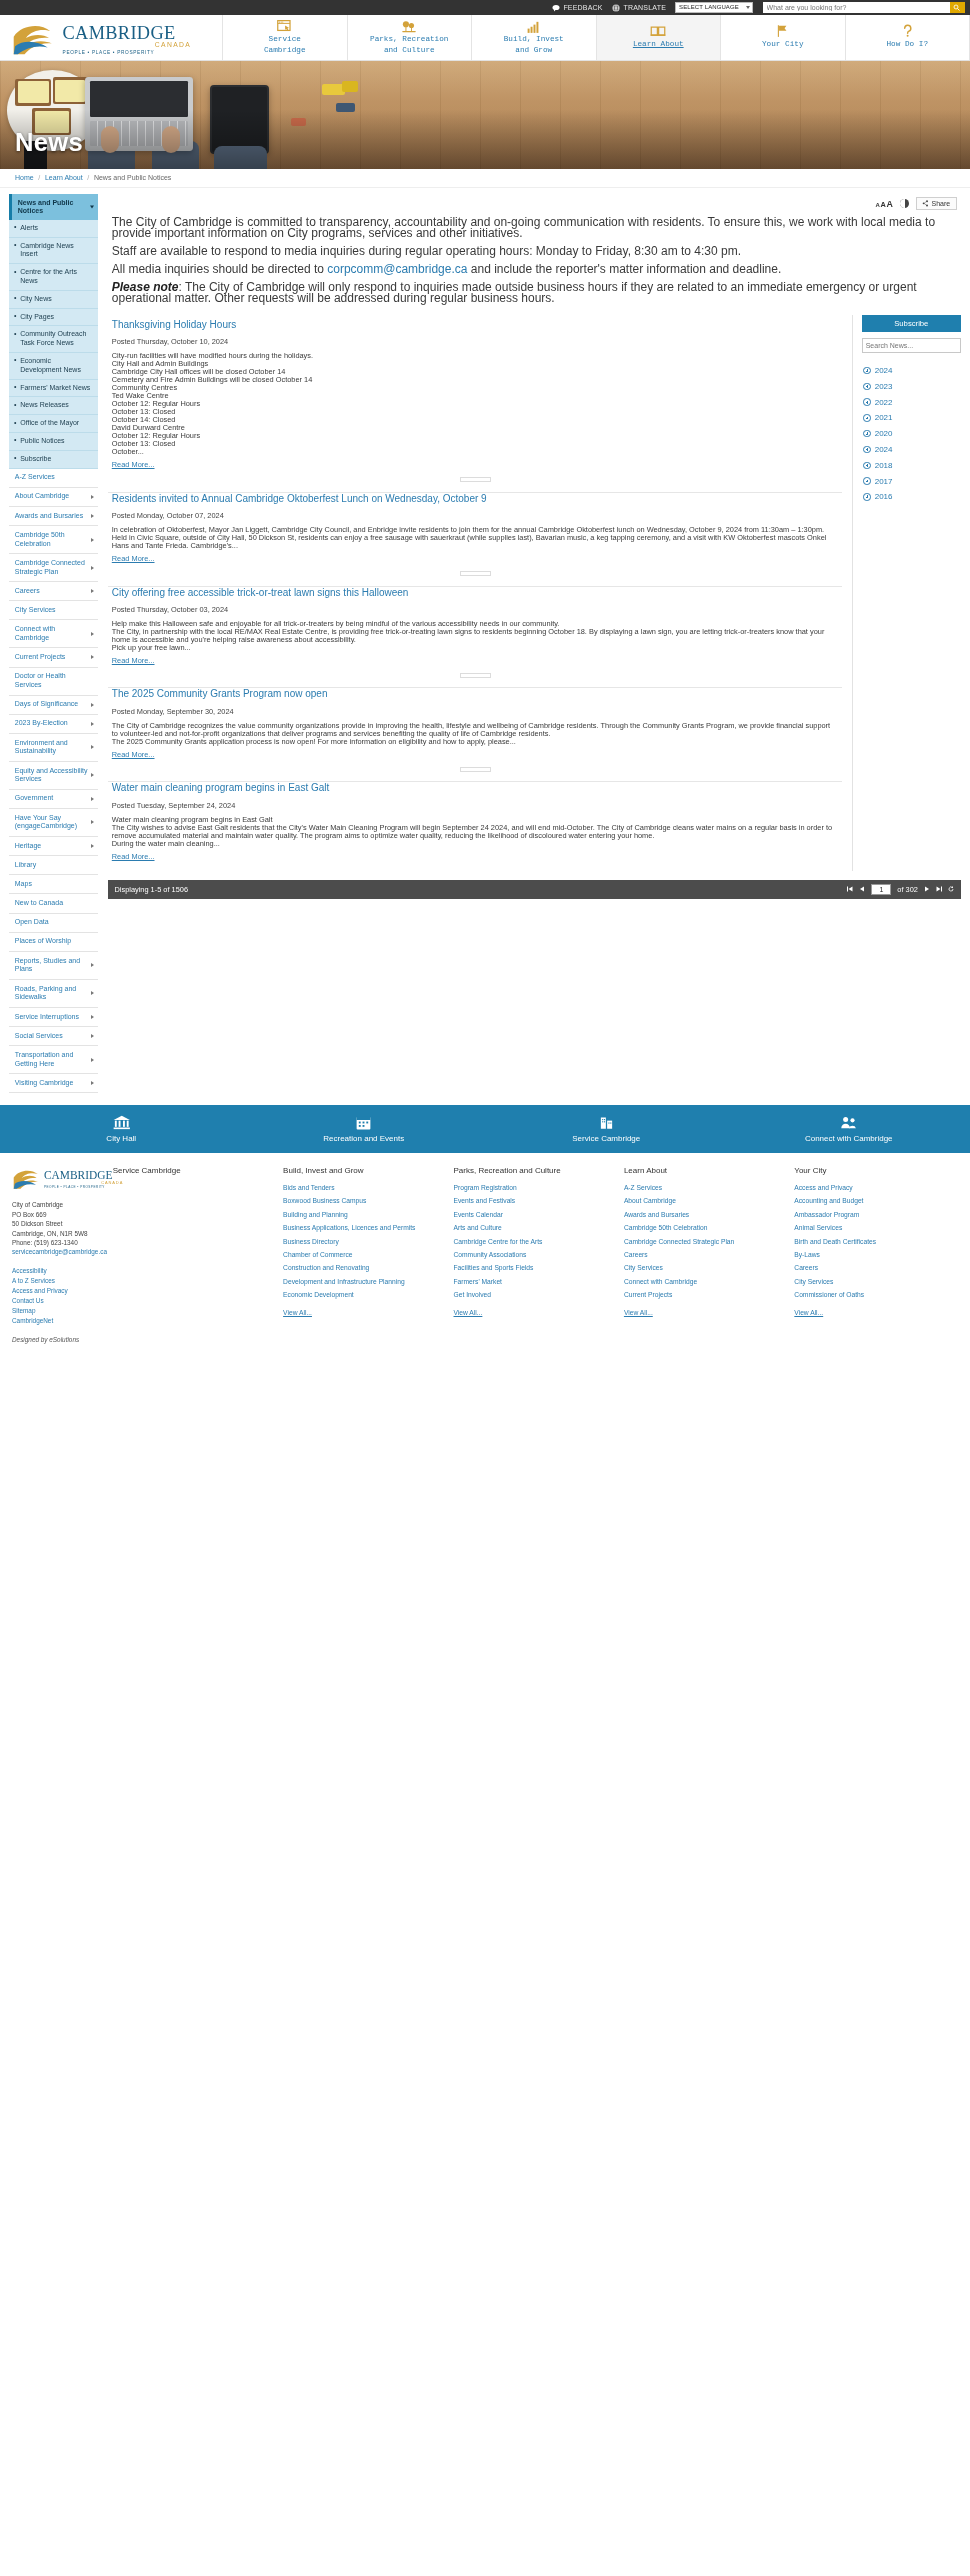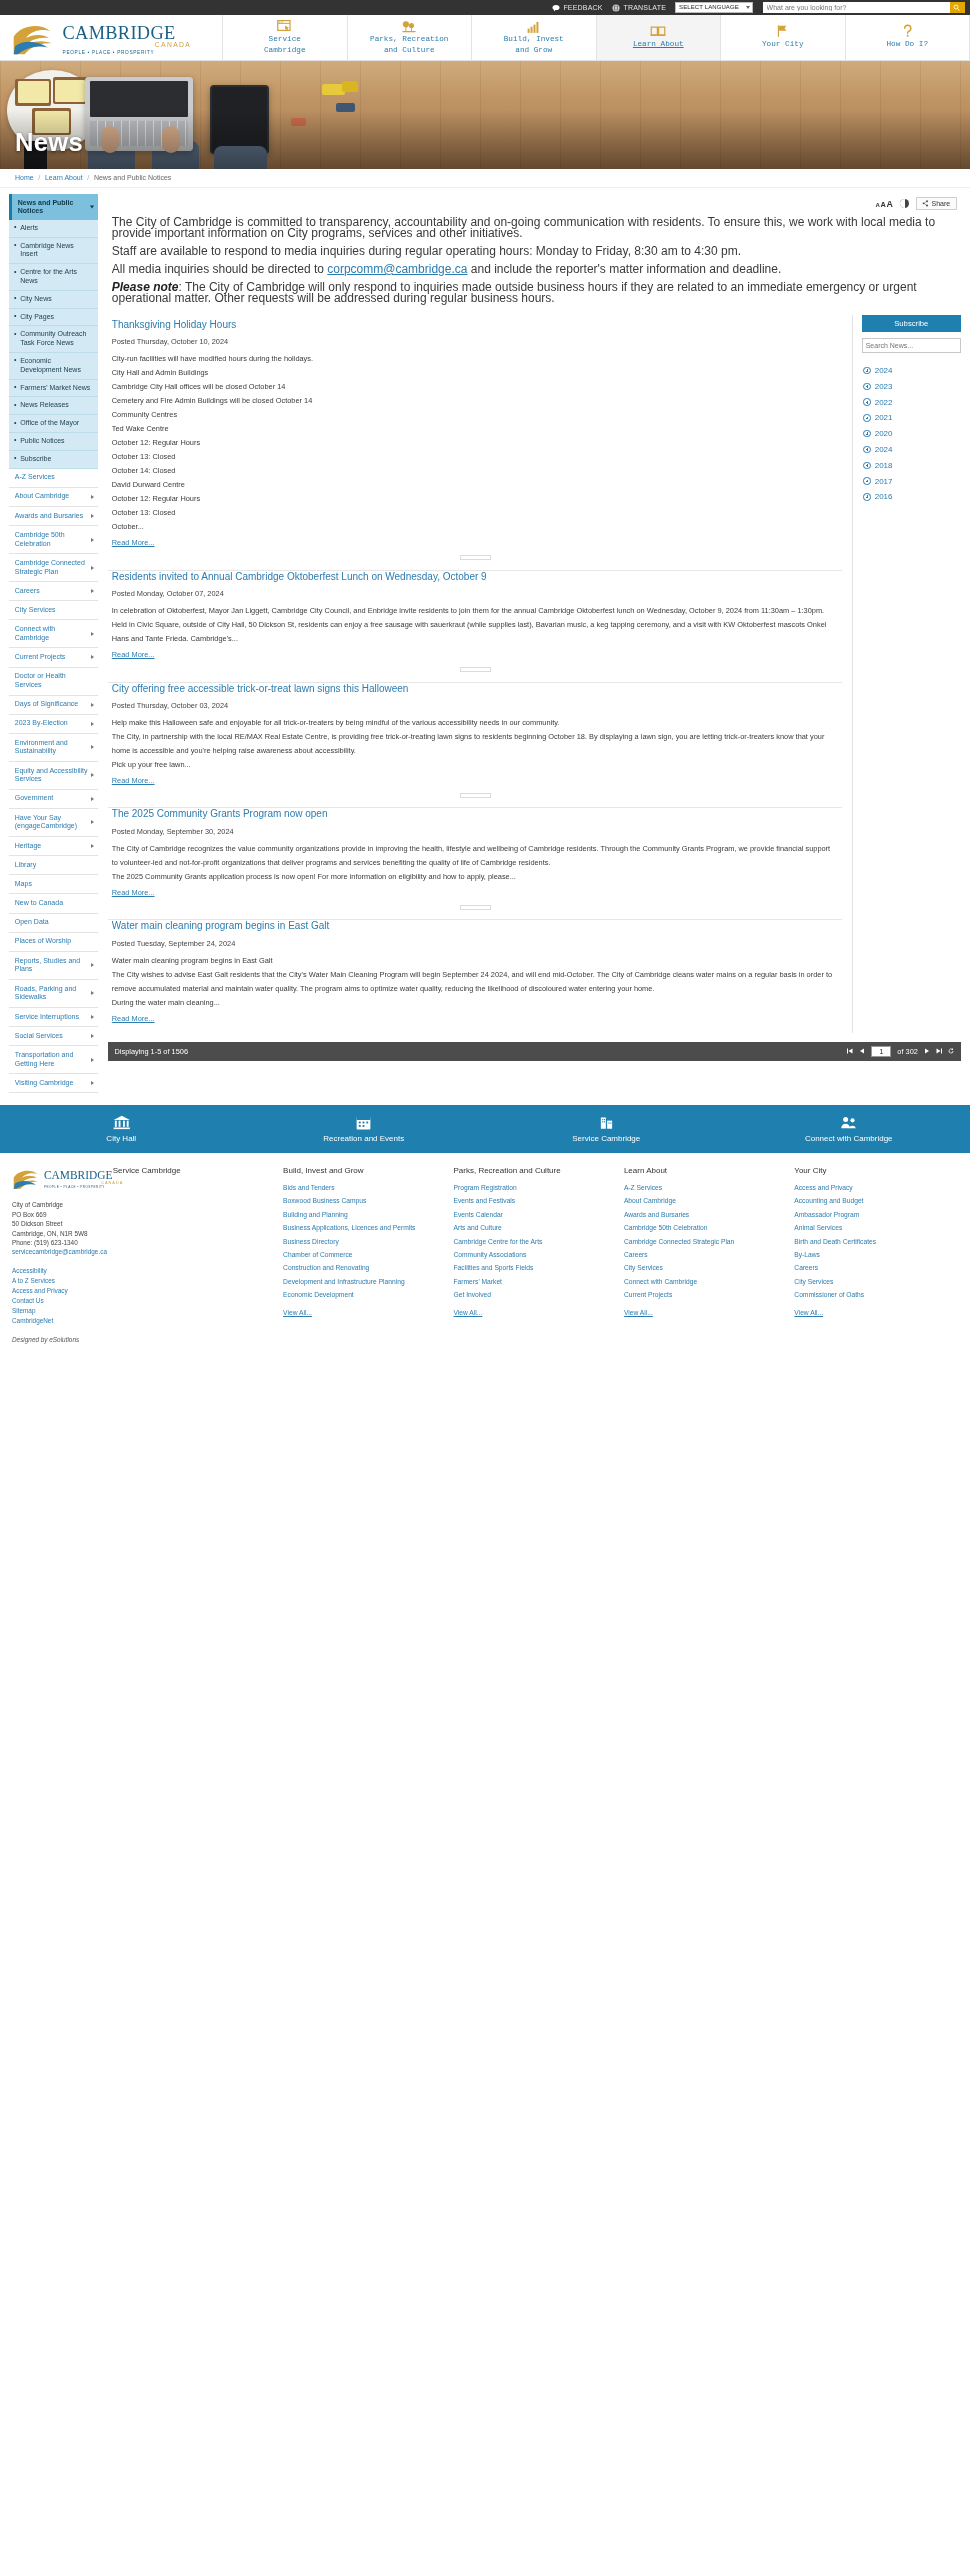--- a/index.html
+++ b/index.html
@@ -253,35 +253,35 @@
   .share-btn {
     border: 0.7px solid #cfcfcf; background: #fbfbfb;
     font-size: 7px; color: #333;
     padding: 2px 5.4px; display: flex; align-items: center; gap: 2.7px;
     cursor: pointer;
   }
   .share-btn svg { width: 6.7px; height: 6.7px; fill: #444; }
 
   .intro { padding: 0 4px 0 4px; font-size: 12px; line-height: 10.8px; color: #3a3a3a; }
   .intro p { margin-bottom: 7.4px; }
-  .intro a { color: #2b7cb0; text-decoration: underline; }
+  .intro a { color: #2b7cb0; }
   .intro b { color: #222; font-style: italic; }
 
   .content-cols { display: flex; gap: 0; margin-top: 10.8px; }
   .news-col { flex: 1; padding-right: 9.4px; border-right: 0.7px solid #e2e2e2; }
   .aside-col { width: 108px; flex: 0 0 108px; padding-left: 9.4px; }
 
   .news-item { padding: 4px 4px 9.4px 4px; }
   .news-item + .news-item { border-top: 0.7px solid #e6e6e6; padding-top: 0; }
   .news-title {
     color: #2b7cb0; font-size: 10px; line-height: 12.8px;
     font-weight: normal; margin-bottom: 5.4px;
   }
   .news-date { font-size: 7.4px; color: #444; margin-bottom: 6.7px; }
-  .news-body { font-size: 7.4px; line-height: 14px; color: #3a3a3a; white-space: pre-line; }
+  .news-body { font-size: 7.4px; line-height: 8px; color: #3a3a3a; white-space: pre-line; }
   .read-more { display: inline-block; margin-top: 4px; color: #2b7cb0; font-size: 7.4px; text-decoration: underline; }
   .news-divider-box {
     height: 4.7px; width: 31px; border: 0.7px solid #dcdcdc; margin: 8px auto 0 auto;
   }
 
   .subscribe-head {
     background: #1f7fae; color: #fff; text-align: center;
     font-size: 7.7px; padding: 4px 0; margin-bottom: 6.7px;
   }
   .aside-search {

